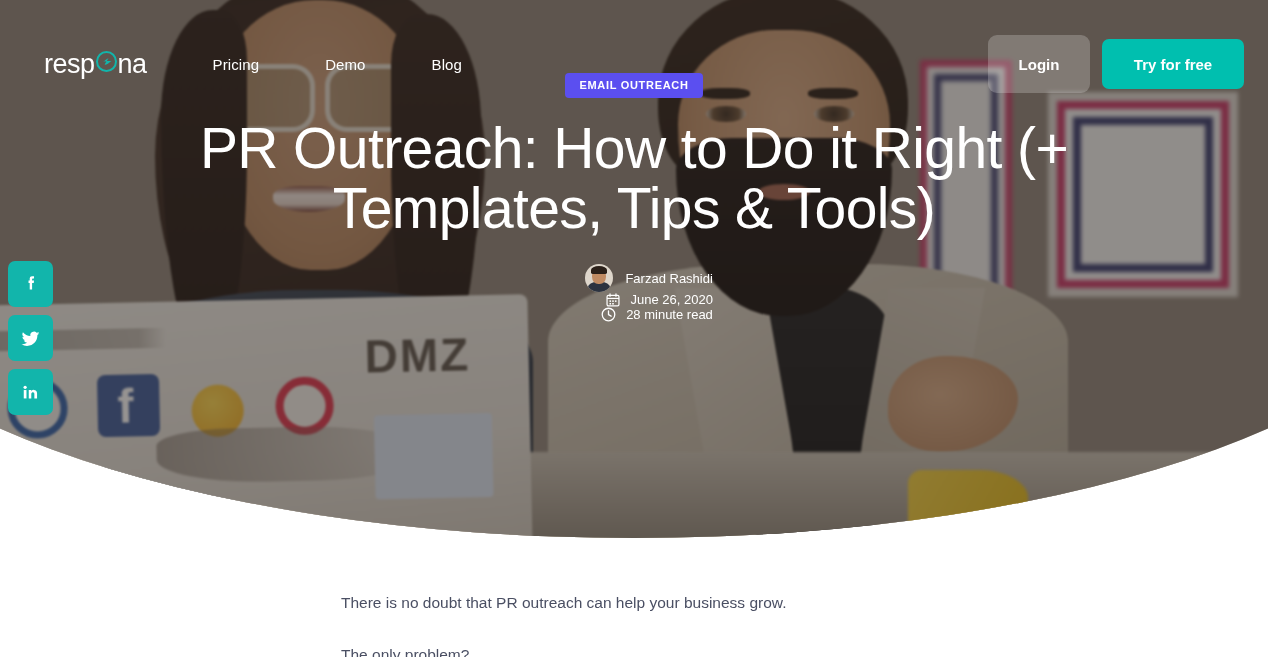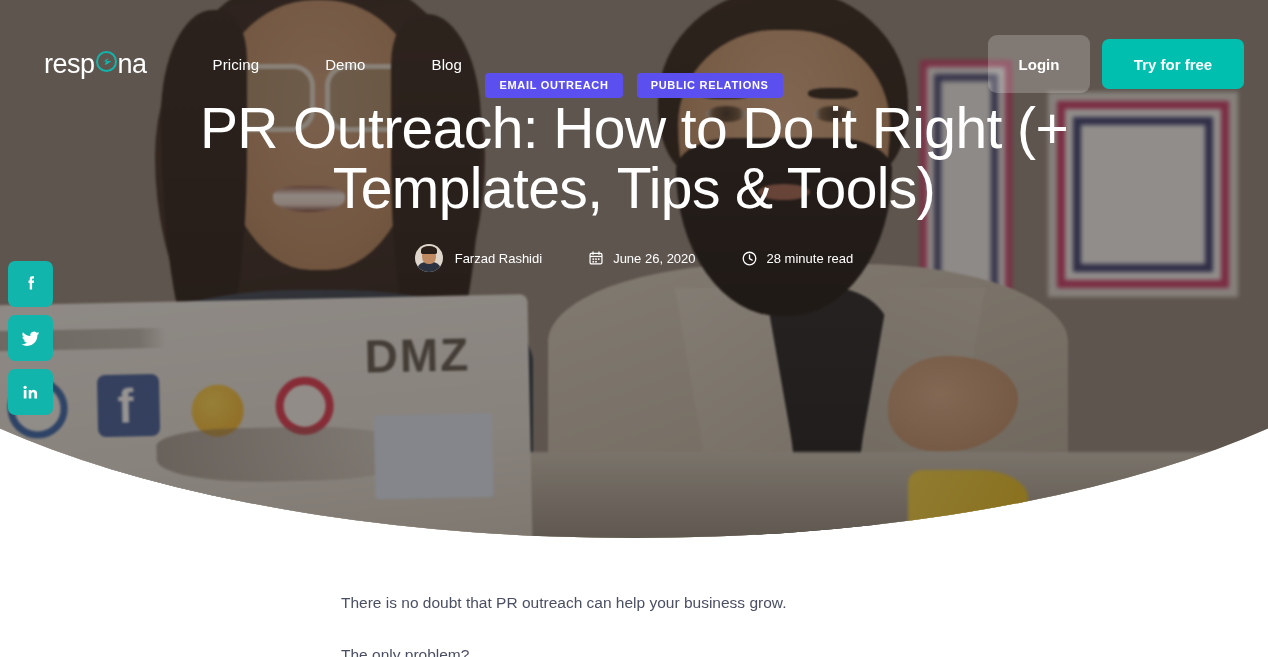--- a/index.html
+++ b/index.html
@@ -296,29 +296,30 @@
   }
   .hero-content *{ pointer-events:auto; }
   .tags{ display:flex; gap:14px; }
   .tag{
     background:#5b4ff0; color:#ffffff;
     font-size:11px; font-weight:700; letter-spacing:.7px;
     padding:6px 14px 7px; border-radius:4px;
     text-transform:uppercase; cursor:pointer;
   }
   .hero-title{
+    margin-top:20px;
     width:1010px; text-align:center;
     color:#ffffff; font-size:57px; line-height:60px;
     font-weight:400; letter-spacing:-.6px;
     font-family:"Liberation Sans", sans-serif;
   }
   .meta{
     margin-top:26px;
-    display:flex; align-items:center; gap:0;
-    color:#ffffff; font-size:13px; font-weight:400;
+    display:flex; align-items:flex-end; gap:0;
+    color:#ffffff; font-size:13px; font-weight:400;flex-direction:column;
   }
   .meta-item{ display:flex; align-items:center; }
   .meta-item + .meta-item{ margin-left:46px; }
   .avatar{
     width:28px; height:28px; border-radius:50%;
     margin-right:12px; overflow:hidden;
     background:#ded6cb; position:relative; flex:none;
   }
   .av-face{
     position:absolute; left:7px; top:4px; width:14px; height:16px;
@@ -441,21 +442,20 @@
   <div class="nav-right">
     <button class="btn-login">Login</button>
     <button class="btn-try">Try for free</button>
   </div>
 </div>
 
 <div class="hero-content">
 
   <div class="tags">
     <span class="tag">Email Outreach</span>
-    <span class="tag">Public Relations</span>
   </div>
 
   <h1 class="hero-title">PR Outreach: How to Do it Right (+ Templates, Tips &amp; Tools)</h1>
 
   <div class="meta">
 
     <div class="meta-item">
       <span class="avatar">
         <span class="av-body"></span>
         <span class="av-face"></span>

